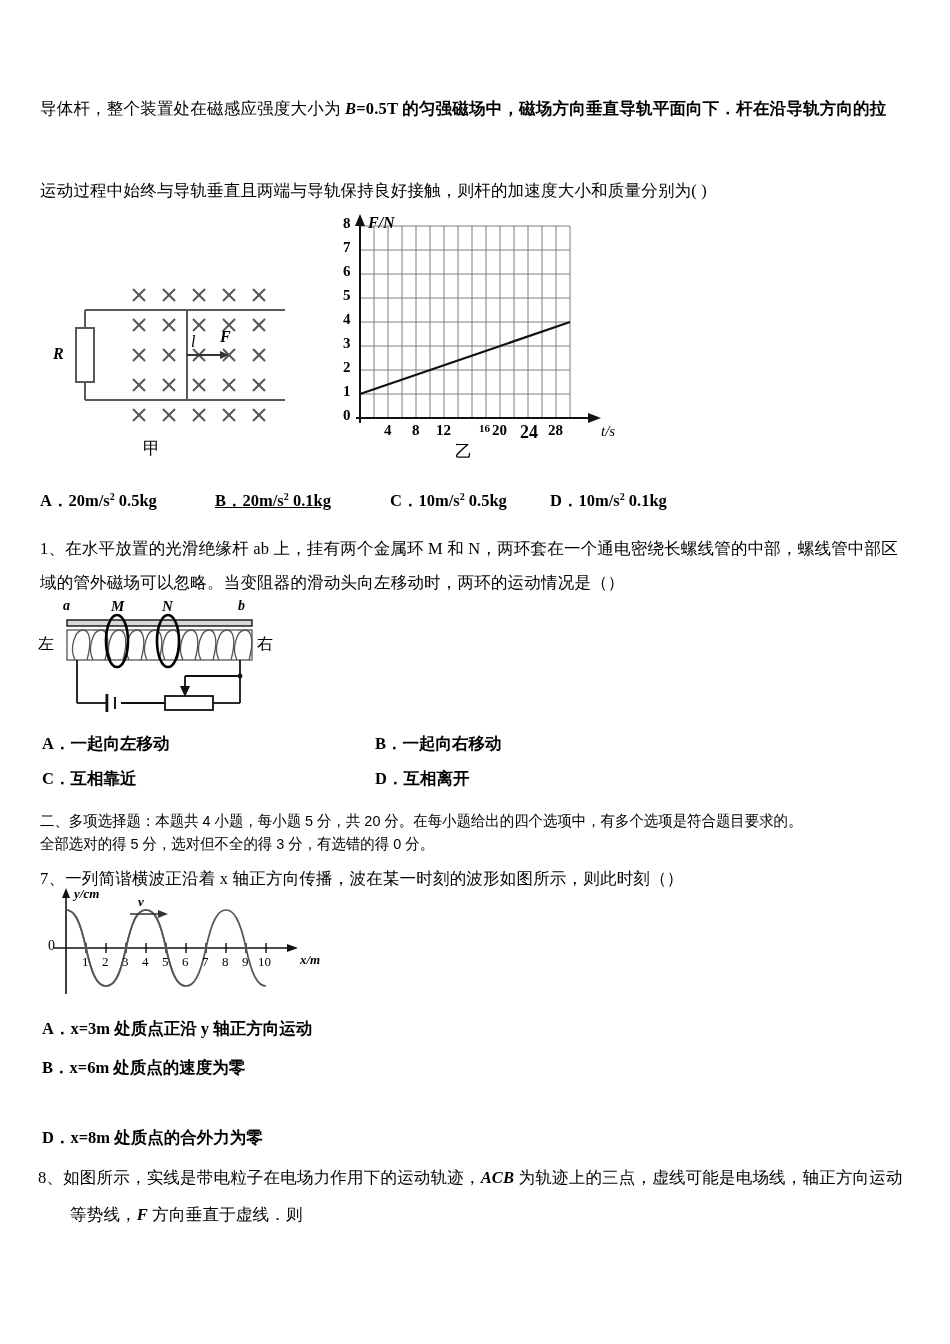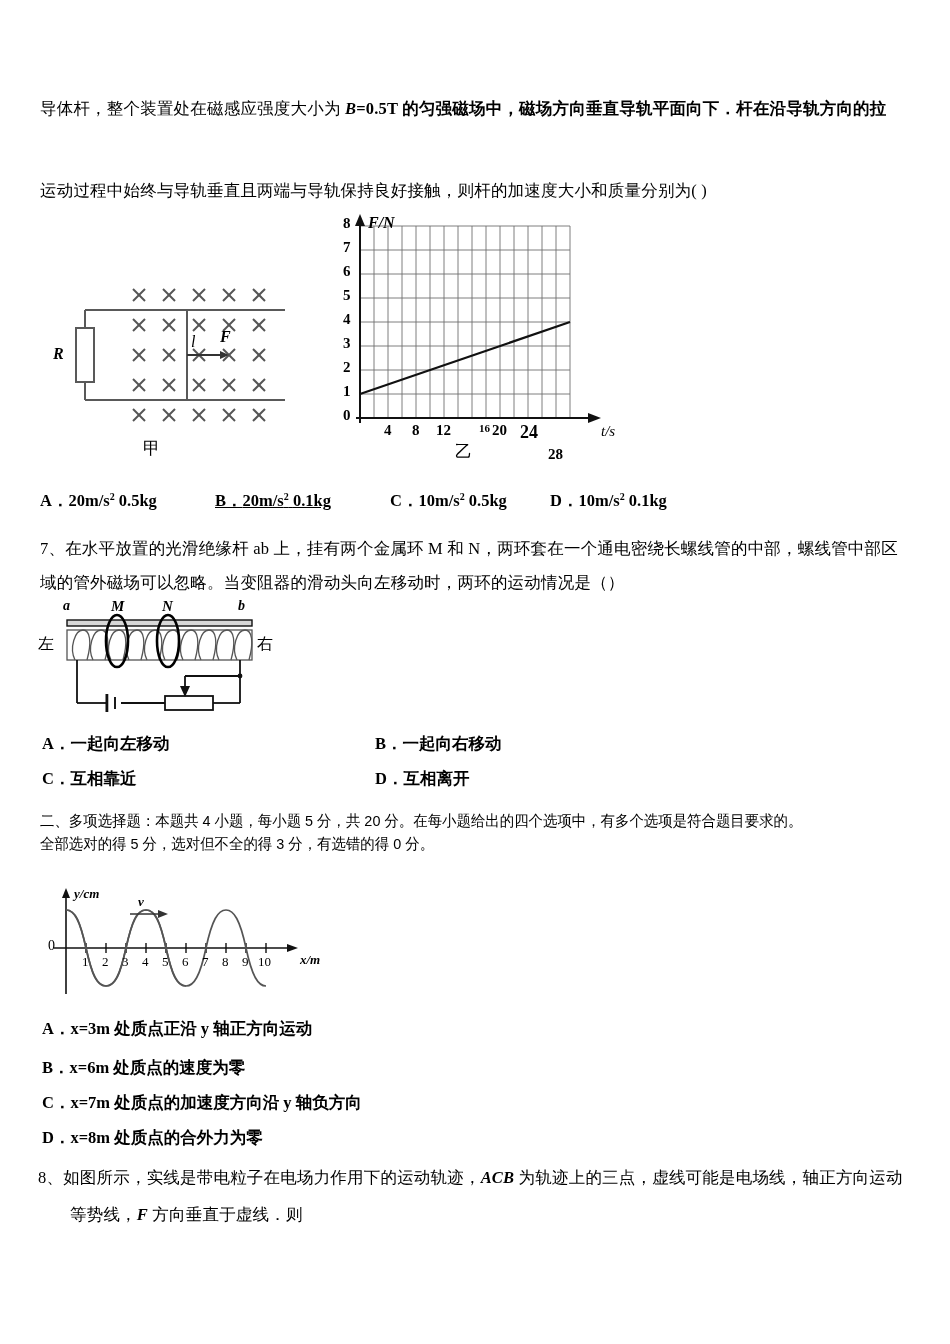--- a/index.html
+++ b/index.html
@@ -254,41 +254,41 @@
     <div class="figlabel bd" style="left:23px; top:55px; font-size:15px;">6</div>
     <div class="figlabel bd" style="left:23px; top:31px; font-size:15px;">7</div>
     <div class="figlabel bd" style="left:23px; top:7px; font-size:15px;">8</div>
 
     <div class="figlabel bd" style="left:64px;  top:214px; font-size:15px;">4</div>
     <div class="figlabel bd" style="left:92px;  top:214px; font-size:15px;">8</div>
     <div class="figlabel bd" style="left:116px; top:214px; font-size:15px;text-align:right;">12</div>
     <div class="figlabel bd" style="left:144px; top:214px; font-size:11px;margin-left:15px;">16</div>
     <div class="figlabel bd" style="left:172px; top:214px; font-size:15px;text-align:right;">20</div>
     <div class="figlabel bd" style="left:200px; top:214px; font-size:18px;">24</div>
-    <div class="figlabel bd" style="left:228px; top:214px; font-size:15px;margin-top:24px;">28</div>
+    <div class="figlabel bd" style="left:228px; top:214px; font-size:15px;">28</div>
 
     <div class="figlabel" style="left:135px; top:232px; font-size:17px;">乙</div>
   </div>
 
   <div class="opt-row" style="left:40px; top:490px; width:700px;">
     <span class="opt-cell" style="left:0px;">
       <span>A．</span><span>20m/s</span><sup>2</sup> <span>0.5kg</span>
     </span>
     <span class="opt-cell" style="left:175px;text-decoration:underline;">
       <span>B．</span><span>20m/s</span><sup>2</sup> <span>0.1kg</span>
     </span>
     <span class="opt-cell" style="left:350px;">
       <span>C．</span><span>10m/s</span><sup>2</sup> <span>0.5kg</span>
     </span>
     <span class="opt-cell" style="left:510px;">
       <span>D．</span><span>10m/s</span><sup>2</sup> <span>0.1kg</span>
     </span>
   </div>
 
-  <div class="para" style="left:40px; top:528px;">7、在水平放置的光滑绝缘杆 ab 上，挂有两个金属环 M 和 N，两环套在一个通电密绕长螺线管的中部，螺线管中部区</div>
+  <div class="para" style="left:40px; top:528px;">1、在水平放置的光滑绝缘杆 ab 上，挂有两个金属环 M 和 N，两环套在一个通电密绕长螺线管的中部，螺线管中部区</div>
   <div class="para" style="left:40px; top:562px;">域的管外磁场可以忽略。当变阻器的滑动头向左移动时，两环的运动情况是（）</div>
 
   <div class="fig" style="left:35px; top:598px; width:250px; height:120px;">
     <svg width="250" height="120" viewBox="0 0 250 120">
 
       <rect x="32" y="22" width="185" height="6" fill="#d8d8d8" stroke="#111111" stroke-width="1.4"></rect>
 
       <rect x="32" y="32" width="185" height="30" fill="none" stroke="#555555" stroke-width="1.3"></rect>
 
       <g stroke="#555555" stroke-width="1.3" fill="none">
@@ -350,20 +350,21 @@
   <div class="opt-row" style="left:42px; top:768px;">
     <span>C．</span><span>互相靠近</span>
   </div>
   <div class="opt-row" style="left:375px; top:768px;">
     <span>D．</span><span>互相离开</span>
   </div>
 
   <div class="narrow" style="left:40px; top:808px;">二、多项选择题：本题共 4 小题，每小题 5 分，共 20 分。在每小题给出的四个选项中，有多个选项是符合题目要求的。</div>
   <div class="narrow" style="left:40px; top:831px;">全部选对的得 5 分，选对但不全的得 3 分，有选错的得 0 分。</div>
 
+  <div class="para" style="left:40px; top:858px;">7、一列简谐横波正沿着 x 轴正方向传播，波在某一时刻的波形如图所示，则此时刻（）</div>
 
   <div class="fig" style="left:38px; top:886px; width:290px; height:112px;">
     <svg width="290" height="112" viewBox="0 0 290 112">
 
       <g stroke="#111111" stroke-width="1.6" fill="none">
         <line x1="28" y1="108" x2="28" y2="8"></line>
         <line x1="16" y1="62" x2="252" y2="62"></line>
       </g>
       <polygon points="28,2 24,12 32,12" fill="#111111"></polygon>
       <polygon points="260,62 249,58 249,66" fill="#111111"></polygon>
@@ -423,23 +424,20 @@
     <div class="figlabel" style="left:204px; top:68px; font-size:13px;">9</div>
     <div class="figlabel" style="left:220px; top:68px; font-size:13px;">10</div>
   </div>
 
   <div class="opt-row" style="left:42px; top:1018px;">
     <span>A．</span><span>x=3m 处质点正沿 y 轴正方向运动</span>
   </div>
   <div class="opt-row" style="left:42px; top:1057px;">
     <span>B．</span><span>x=6m 处质点的速度为零</span>
   </div>
-  <div class="opt-row" style="left:42px; top:1092px;">
-    <span>C．</span><span>x=7m 处质点的加速度方向沿 y 轴负方向</span>
-  </div>
   <div class="opt-row" style="left:42px; top:1127px;">
     <span>D．</span><span>x=8m 处质点的合外力为零</span>
   </div>
 
   <div class="para" style="left:38px; top:1157px;">
     <span>8、如图所示，实线是带电粒子在电场力作用下的运动轨迹，</span><span class="it bd">ACB</span><span> 为轨迹上的三点，虚线可能是电场线，轴正方向运动</span>
   </div>
   <div class="para" style="left:38px; top:1194px;margin-left:32px;">
     <span>等势线，</span><span class="it bd">F</span><span> 方向垂直于虚线．则</span>
   </div>

